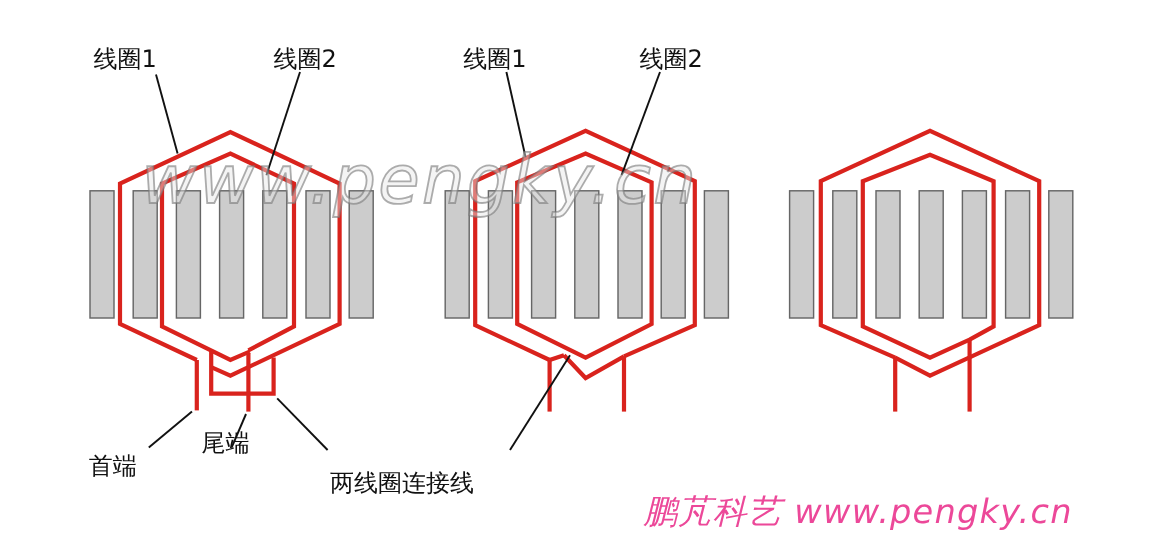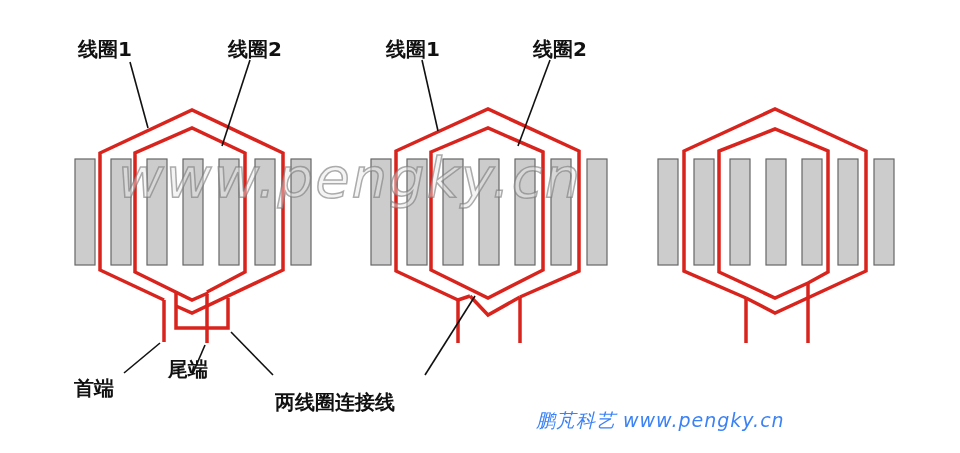--- a/index.html
+++ b/index.html
@@ -1,20 +1,20 @@
 <!DOCTYPE html>
 <html><head>
 <meta charset="utf-8">
 <style>
   html, body { margin:0; padding:0; background:#ffffff; }
   body { width:960px; height:453px; position:relative; overflow:hidden; font-family:"DejaVu Sans", sans-serif; }
   svg { position:absolute; left:0; top:0; }
-  .lbl { position:absolute; font-family:"DejaVu Sans", sans-serif; font-weight:bold; font-size:20px; color:#111; white-space:nowrap; }
-  .brand { position:absolute; left:536px; top:408px; font-family:"DejaVu Sans", sans-serif; font-style:italic; font-size:19px; color:#3b82f6; white-space:nowrap; letter-spacing:1px; }
-  .wm { position:absolute; left:118px; top:118px; font-family:"DejaVu Sans", sans-serif; font-style:italic; font-size:56px; color:rgba(230,230,230,0.45); -webkit-text-stroke:1.5px rgba(120,120,120,0.6); white-space:nowrap; letter-spacing:2px;margin-top:27px; }
+  .lbl { position:absolute; font-family:"DejaVu Sans", sans-serif; font-weight:normal; font-size:20px; color:#111; white-space:nowrap; }
+  .brand { position:absolute; left:536px; top:408px; font-family:"DejaVu Sans", sans-serif; font-style:italic; font-size:28px; color:#ec4899; white-space:nowrap; letter-spacing:1px; }
+  .wm { position:absolute; left:118px; top:118px; font-family:"DejaVu Sans", sans-serif; font-style:italic; font-size:56px; color:rgba(230,230,230,0.45); -webkit-text-stroke:1.5px rgba(120,120,120,0.6); white-space:nowrap; letter-spacing:2px; }
 </style>
 </head>
 <body>
 
 <svg width="960" height="453" viewBox="0 0 960 453">
 
   <g>
     <g fill="#cccccc" stroke="#666" stroke-width="1.2">
       <rect x="75" y="159" width="20" height="106"></rect>
       <rect x="111" y="159" width="20" height="106"></rect>

